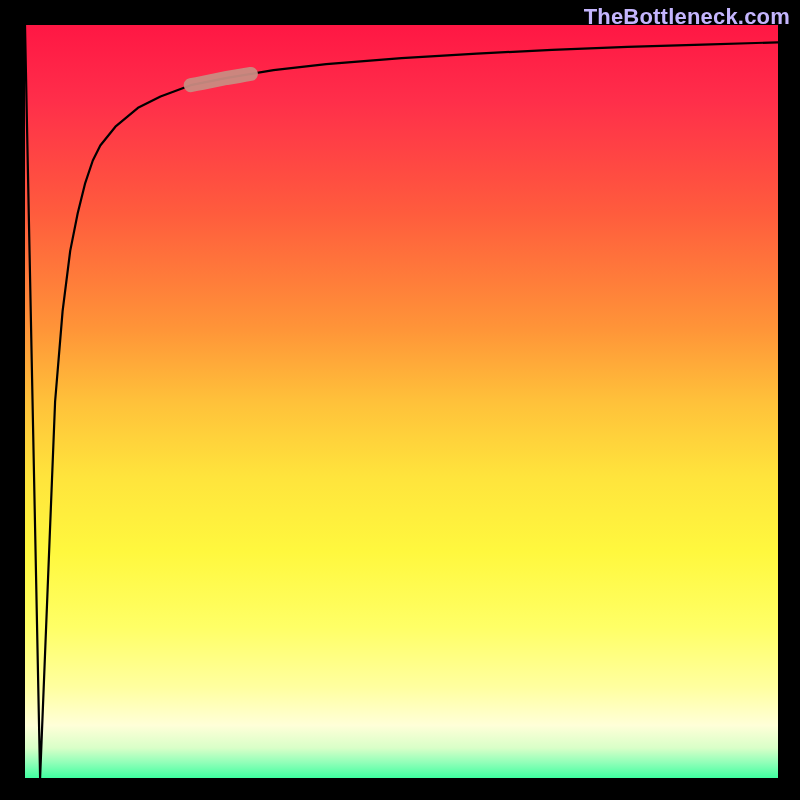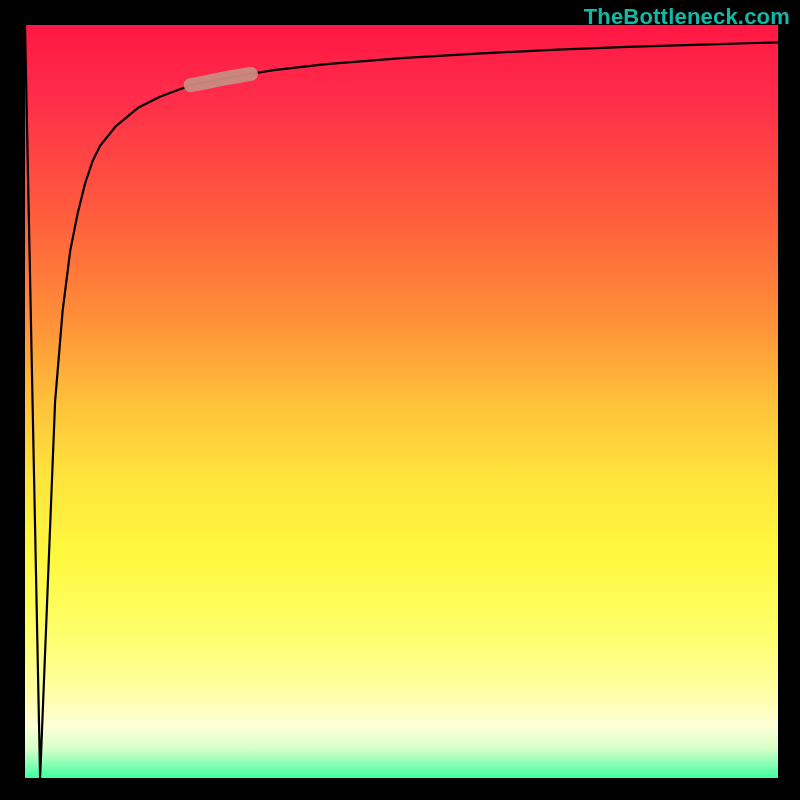--- a/index.html
+++ b/index.html
@@ -32,21 +32,21 @@
       #3FFFA0 100%
     );
   }
   .watermark {
     position: absolute;
     top: 4px;
     right: 10px;
     font-family: Arial, Helvetica, sans-serif;
     font-size: 22px;
     font-weight: bold;
-    color: #14b8a6;
+    color: #c4b5fd;
     letter-spacing: 0.2px;
   }
   svg.curve {
     position: absolute;
     left: 25px;
     top: 25px;
     width: 753px;
     height: 753px;
     overflow: visible;
   }

